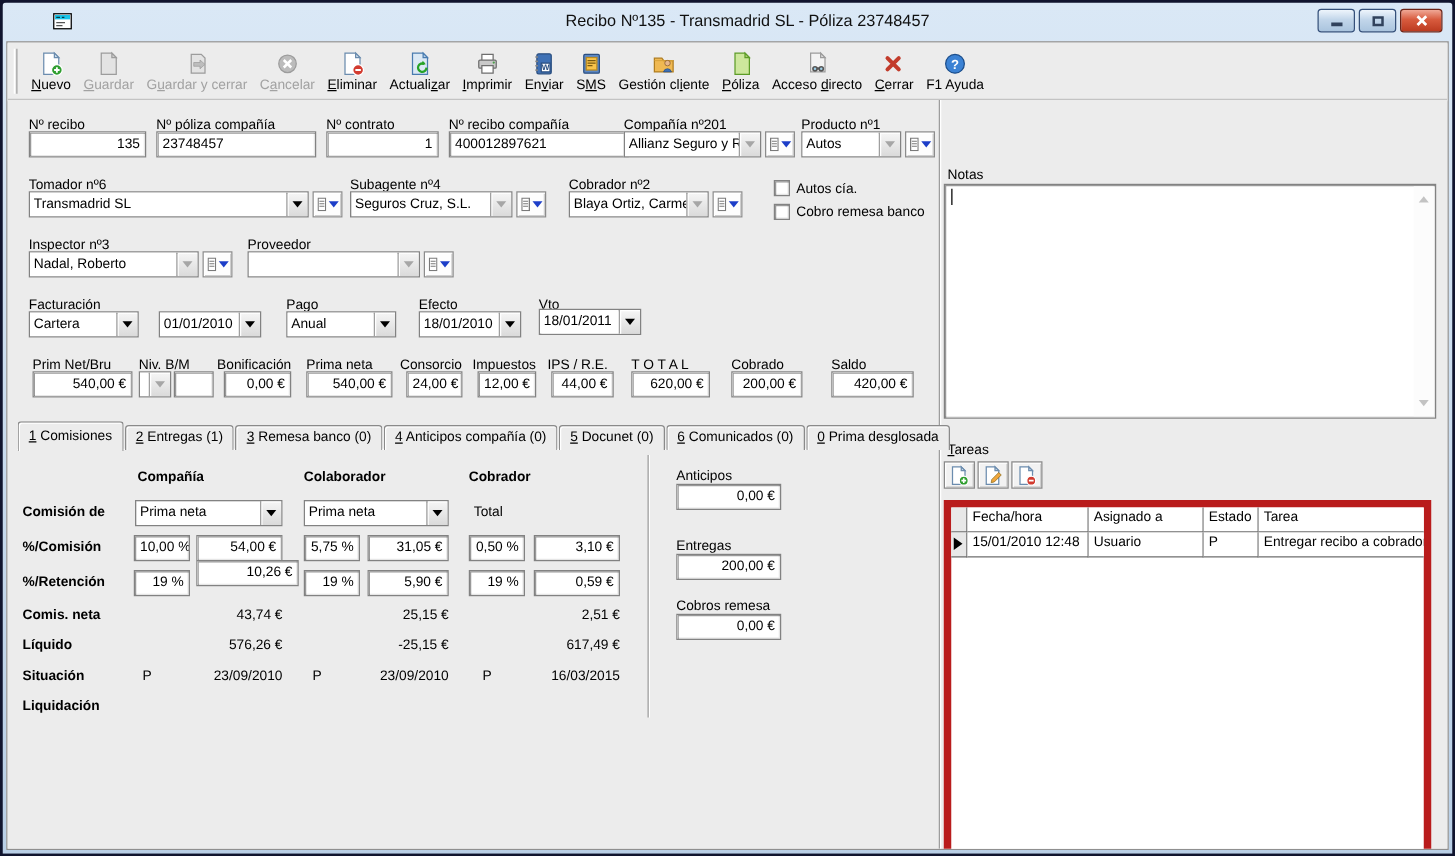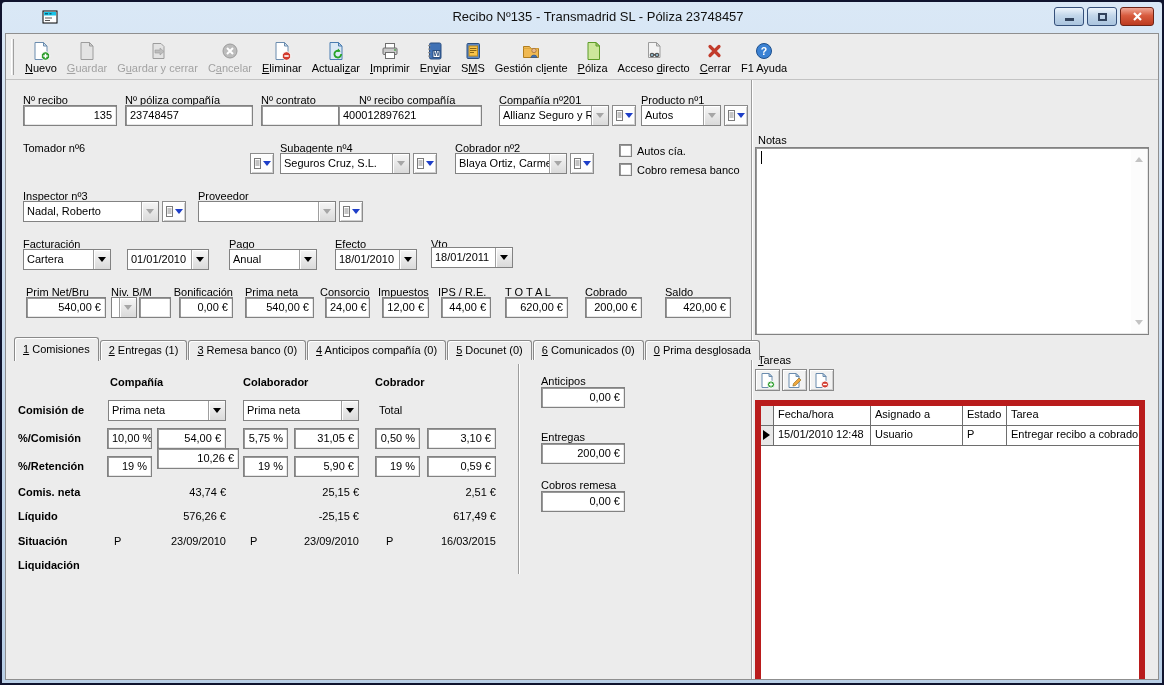--- a/index.html
+++ b/index.html
@@ -277,21 +277,21 @@
         <div class="lbl" style="left:17px;top:14px">Nº recibo</div>
         <div class="tb num" style="left:17px;top:25px;width:94px">135</div>
 
         <div class="lbl" style="left:119px;top:14px">Nº póliza compañía</div>
         <div class="tb" style="left:119px;top:25px;width:128px">23748457</div>
 
         <div class="lbl" style="left:255px;top:14px">Nº contrato</div>
         <div class="tb num" style="left:255px;top:25px;width:90px">1</div>
 
         <div class="lbl" style="left:353px;top:14px">Nº recibo compañía</div>
-        <div class="tb" style="left:332px;top:25px;width:144px">400012897621</div>
+        <div class="tb" style="left:353px;top:25px;width:144px">400012897621</div>
 
         <div class="lbl" style="left:493px;top:14px">Compañía nº201</div>
         <div class="combo" style="left:493px;top:25px;width:110px">
           <span class="combo-val">Allianz Seguro y Rea</span>
           <span class="combo-arrow dis"></span>
         </div>
         <div class="lookup" style="left:606px;top:25px">
           <svg width="7" height="11" viewBox="0 0 7 11">
               <rect x="0.5" y="0.5" width="6" height="10" fill="#fff" stroke="#7a7a7a"></rect>
               <path d="M1.5 3h4M1.5 5h4M1.5 7h4" stroke="#7a7a7a" stroke-width="0.9"></path>
@@ -306,20 +306,24 @@
         </div>
         <div class="lookup" style="left:718px;top:25px">
           <svg width="7" height="11" viewBox="0 0 7 11">
               <rect x="0.5" y="0.5" width="6" height="10" fill="#fff" stroke="#7a7a7a"></rect>
               <path d="M1.5 3h4M1.5 5h4M1.5 7h4" stroke="#7a7a7a" stroke-width="0.9"></path>
             </svg>
           <span class="lk-tri"></span>
         </div>
 
         <div class="lbl" style="left:17px;top:62px">Tomador nº6</div>
+        <div class="combo" style="left:17px;top:73px;width:224px">
+          <span class="combo-val">Transmadrid SL</span>
+          <span class="combo-arrow"></span>
+        </div>
         <div class="lookup" style="left:244px;top:73px">
           <svg width="7" height="11" viewBox="0 0 7 11">
               <rect x="0.5" y="0.5" width="6" height="10" fill="#fff" stroke="#7a7a7a"></rect>
               <path d="M1.5 3h4M1.5 5h4M1.5 7h4" stroke="#7a7a7a" stroke-width="0.9"></path>
             </svg>
           <span class="lk-tri"></span>
         </div>
 
         <div class="lbl" style="left:274px;top:62px">Subagente nº4</div>
         <div class="combo" style="left:274px;top:73px;width:130px">

